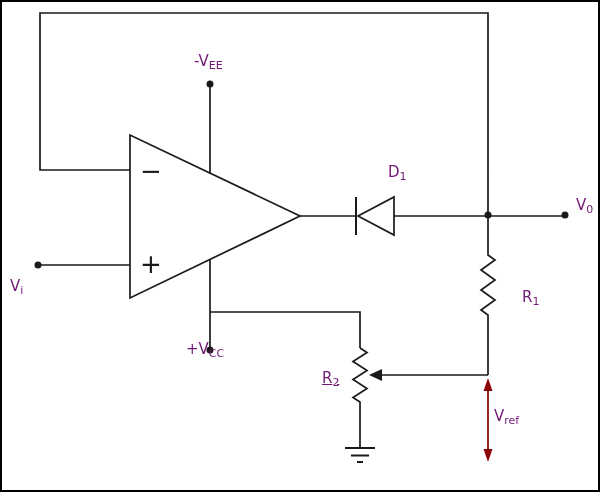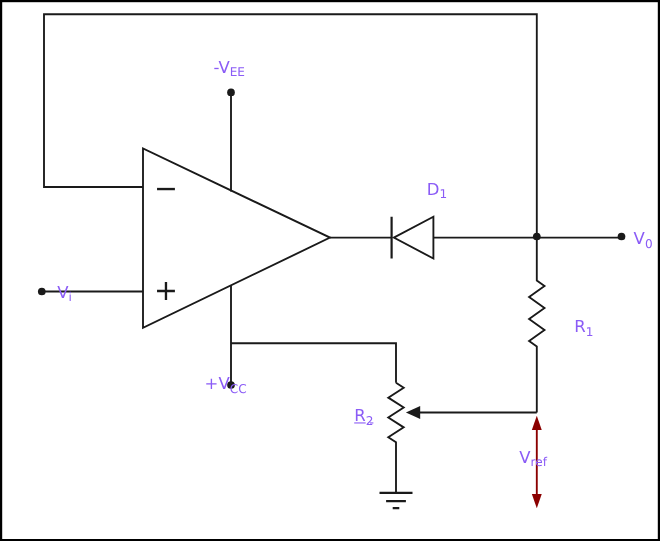--- a/index.html
+++ b/index.html
@@ -18,21 +18,21 @@
     overflow: hidden;
   }
   .canvas svg {
     position: absolute;
     left: 0;
     top: 0;
   }
   .lbl {
     position: absolute;
     font-size: 15px;
-    color: #8b5cf6;
+    color: #701a75;
     white-space: nowrap;
     line-height: 1.2;
   }
   .lbl .sub {
     font-size: 11px;
     position: relative;
     top: 3px;
   }
 </style>
 </head>
@@ -75,27 +75,27 @@
 
     <g>
       <path d="M488,383 V457" fill="none" stroke="#8b0000" stroke-width="1.7"></path>
       <polygon points="488,378 483.5,391 492.5,391" fill="#8b0000" stroke="none"></polygon>
       <polygon points="488,462 483.5,449 492.5,449" fill="#8b0000" stroke="none"></polygon>
     </g>
   </svg>
 
   <div class="lbl" style="left:192px; top:50px;"><span>-V</span><span class="sub">EE</span></div>
 
-  <div class="lbl" style="left:8px; top:255px;margin-left:42px;"><span>V</span><span class="sub">i</span></div>
+  <div class="lbl" style="left:8px; top:275px;"><span>V</span><span class="sub">i</span></div>
 
   <div class="lbl" style="left:184px; top:338px;"><span>+V</span><span class="sub">CC</span></div>
 
   <div class="lbl" style="left:386px; top:161px;"><span>D</span><span class="sub">1</span></div>
 
-  <div class="lbl" style="left:574px; top:206px;"><span>V</span><span class="sub">0</span></div>
+  <div class="lbl" style="left:574px; top:194px;"><span>V</span><span class="sub">0</span></div>
 
   <div class="lbl" style="left:520px; top:286px;"><span>R</span><span class="sub">1</span></div>
 
   <div class="lbl" style="left:320px; top:367px;text-decoration:underline;"><span>R</span><span class="sub">2</span></div>
 
-  <div class="lbl" style="left:470px; top:405px;"><span>V</span><span class="sub">ref</span></div>
+  <div class="lbl" style="left:492px; top:405px;"><span>V</span><span class="sub">ref</span></div>
 
 </div>
 
 </body></html>

